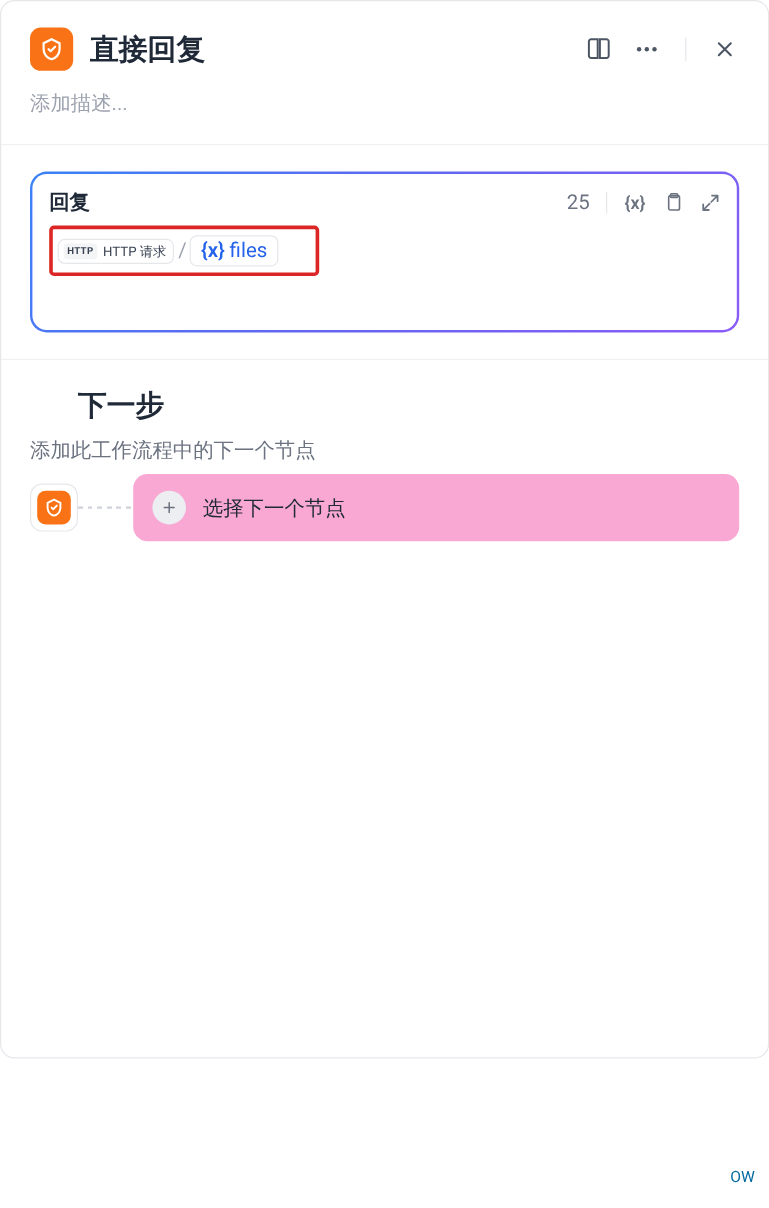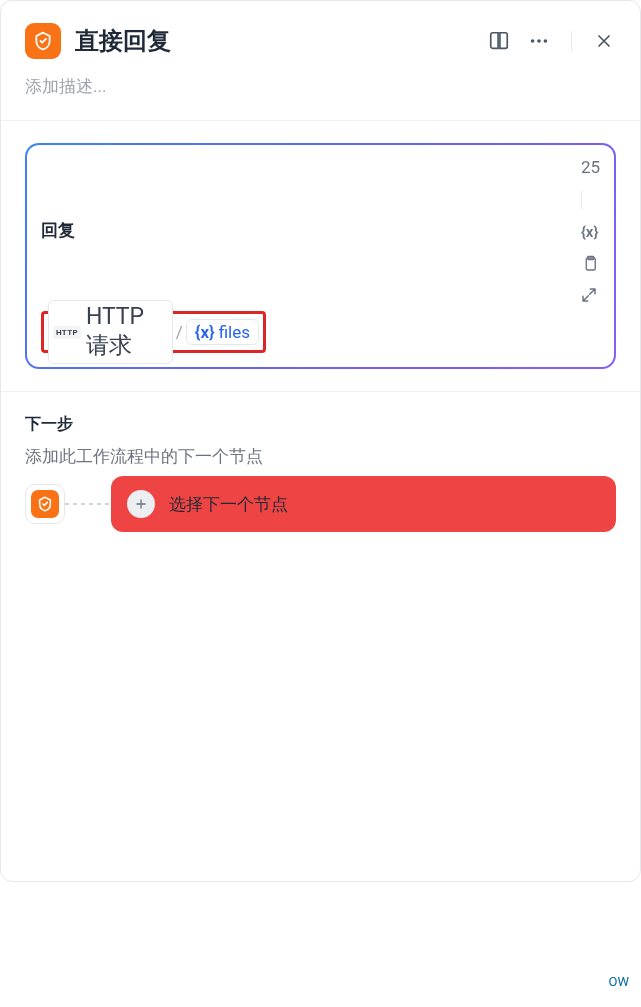--- a/index.html
+++ b/index.html
@@ -99,24 +99,23 @@
       justify-content: space-between;
       margin-bottom: 8px;
     }
     .reply-title {
       font-size: 17px;
       font-weight: 700;
       color: #1f2937;
     }
     .reply-toolbar {
       display: flex;
-      align-items: flex-start;
+      align-items: center;
       gap: 14px;
       color: #6b7280;
-      flex-direction: column;
     }
     .reply-count {
       font-size: 17px;
       color: #6b7280;
     }
     .toolbar-divider {
       width: 1px;
       height: 18px;
       background: #e5e7eb;
     }
@@ -148,22 +147,23 @@
     .http-badge-icon {
       font-size: 8px;
       font-weight: 700;
       color: #374151;
       background: #f3f4f6;
       padding: 2px 3px;
       border-radius: 3px;
       letter-spacing: 0.3px;
     }
     .http-badge-text {
-      font-size: 23px;
+      font-size: 11px;
       color: #374151;
+      text-align: center;
     }
     .slash {
       color: #9ca3af;
       font-size: 17px;
       margin: 0 3px;
     }
     .var-chip {
       display: inline-flex;
       align-items: center;
       color: #2563eb;
@@ -174,24 +174,25 @@
       border-radius: 6px;
       padding: 2px 8px;
     }
     .var-chip-icon {
       font-weight: 600;
     }
     .next-section {
       padding: 22px 24px;
     }
     .next-title {
-      font-size: 16px;
+      font-size: 24px;
       font-weight: 700;
       color: #1f2937;
       margin-bottom: 10px;
+      margin-left: 40px;
     }
     .next-subtitle {
       font-size: 17px;
       color: #6b7280;
       margin-bottom: 8px;
     }
     .next-row {
       display: flex;
       align-items: center;
       gap: 0;
@@ -217,21 +218,21 @@
       justify-content: center;
     }
     .connector {
       width: 46px;
       height: 2px;
       background: repeating-linear-gradient(to right, #d1d5db 0, #d1d5db 4px, transparent 4px, transparent 8px);
       flex-shrink: 0;
     }
     .select-next-btn {
       flex: 1;
-      background: #ef4444;
+      background: #f9a8d4;
       border: none;
       border-radius: 12px;
       padding: 14px 16px;
       display: flex;
       align-items: center;
       gap: 14px;
       cursor: pointer;
       font-size: 17px;
       color: #1f2937;
     }

